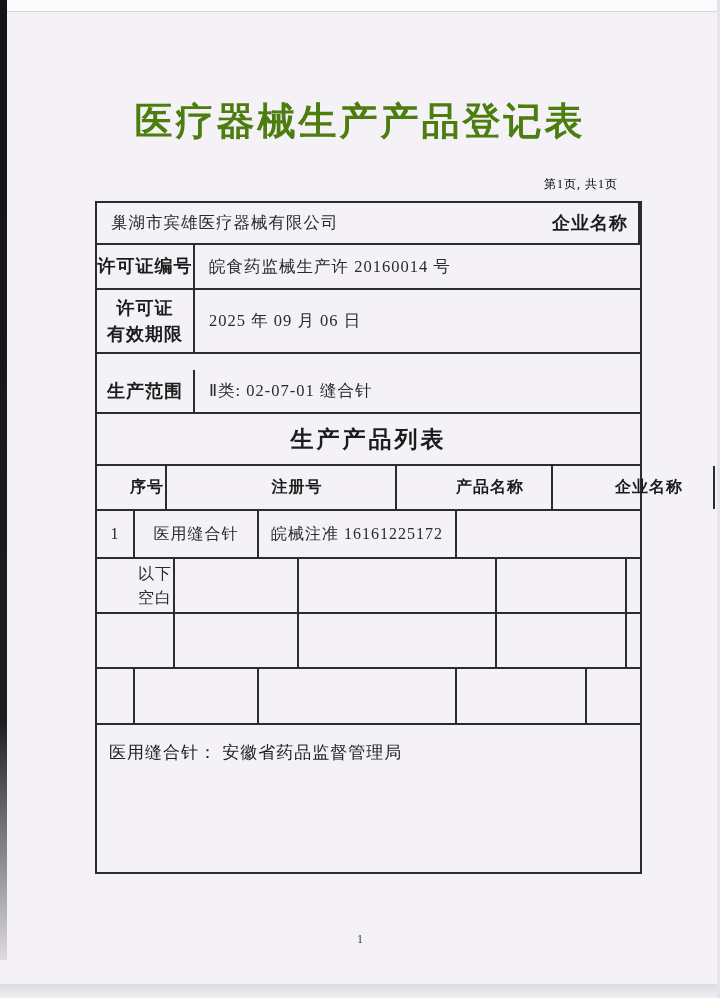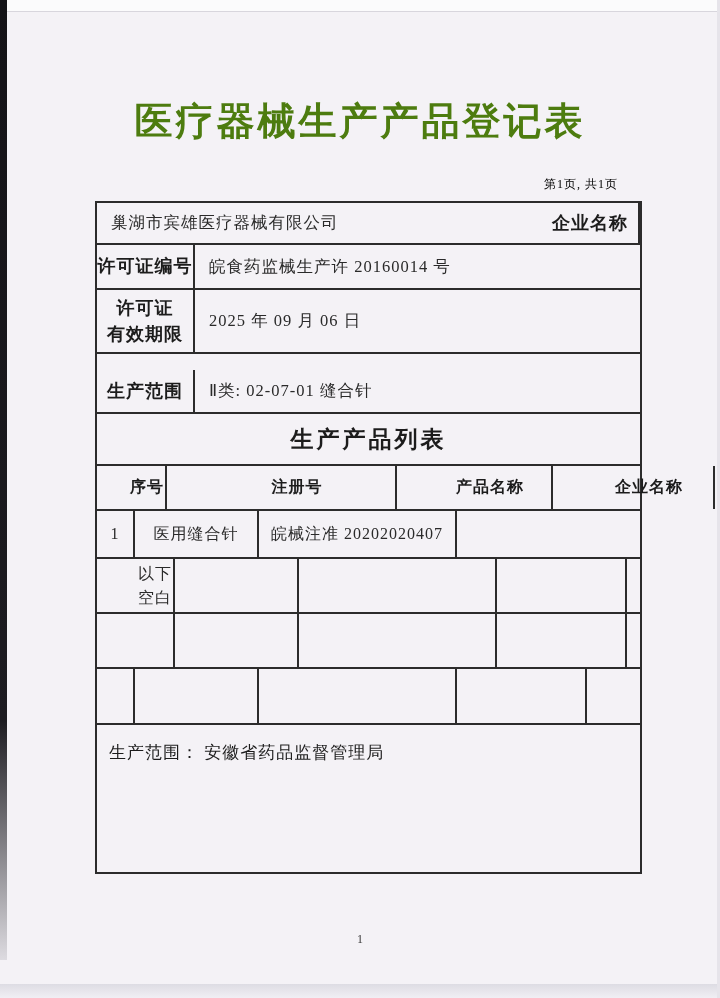--- a/index.html
+++ b/index.html
@@ -102,21 +102,21 @@
     <div class="cell th c0 bR">序号</div>
     <div class="cell th c2 bR">注册号</div>
     <div class="cell th c1 bR">产品名称</div>
     <div class="cell th c3 bR">企业名称</div>
     <div class="cell th c4">备注</div>
   </div>
 
   <div class="row h48">
     <div class="cell td c0 bR">1</div>
     <div class="cell td c1 bR">医用缝合针</div>
-    <div class="cell td c2 bR">皖械注准 20202020407</div>
+    <div class="cell td c2 bR">皖械注准 16161225172</div>
     <div class="cell td c4"></div>
   </div>
 
   <div class="row h55">
     <div class="cell td c0 bR preline">以下
 空白</div>
     <div class="cell td c1 bR"></div>
     <div class="cell td c2 bR"></div>
     <div class="cell td c3 bR"></div>
     <div class="cell td c4"></div>
@@ -132,20 +132,20 @@
   <div class="row h56">
     <div class="cell td c0 bR"></div>
     <div class="cell td c1 bR"></div>
     <div class="cell td c2 bR"></div>
     <div class="cell td c3 bR"></div>
     <div class="cell td c4"></div>
   </div>
 
   <div class="row footer-cell">
     <div class="issuer-line">
-      <span class="lbl">生产范围：</span>
+      <span class="lbl">医用缝合针：</span>
       <span>安徽省药品监督管理局</span>
     </div>
 
   </div>
 </div>
 
 <div class="page-number">1</div>
 
 </body></html>

